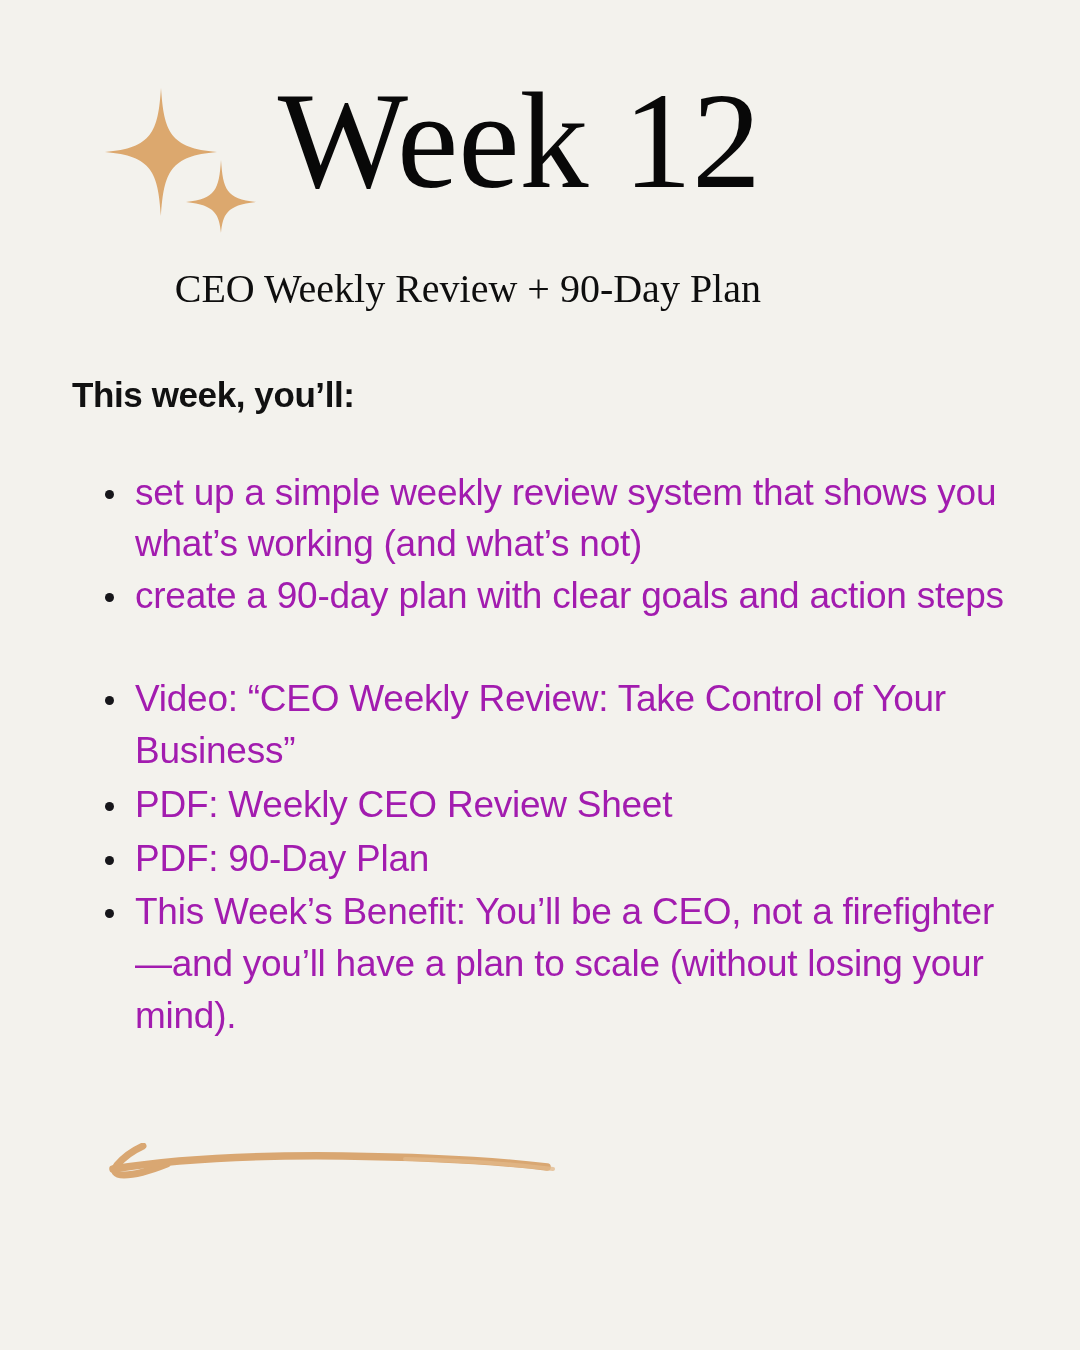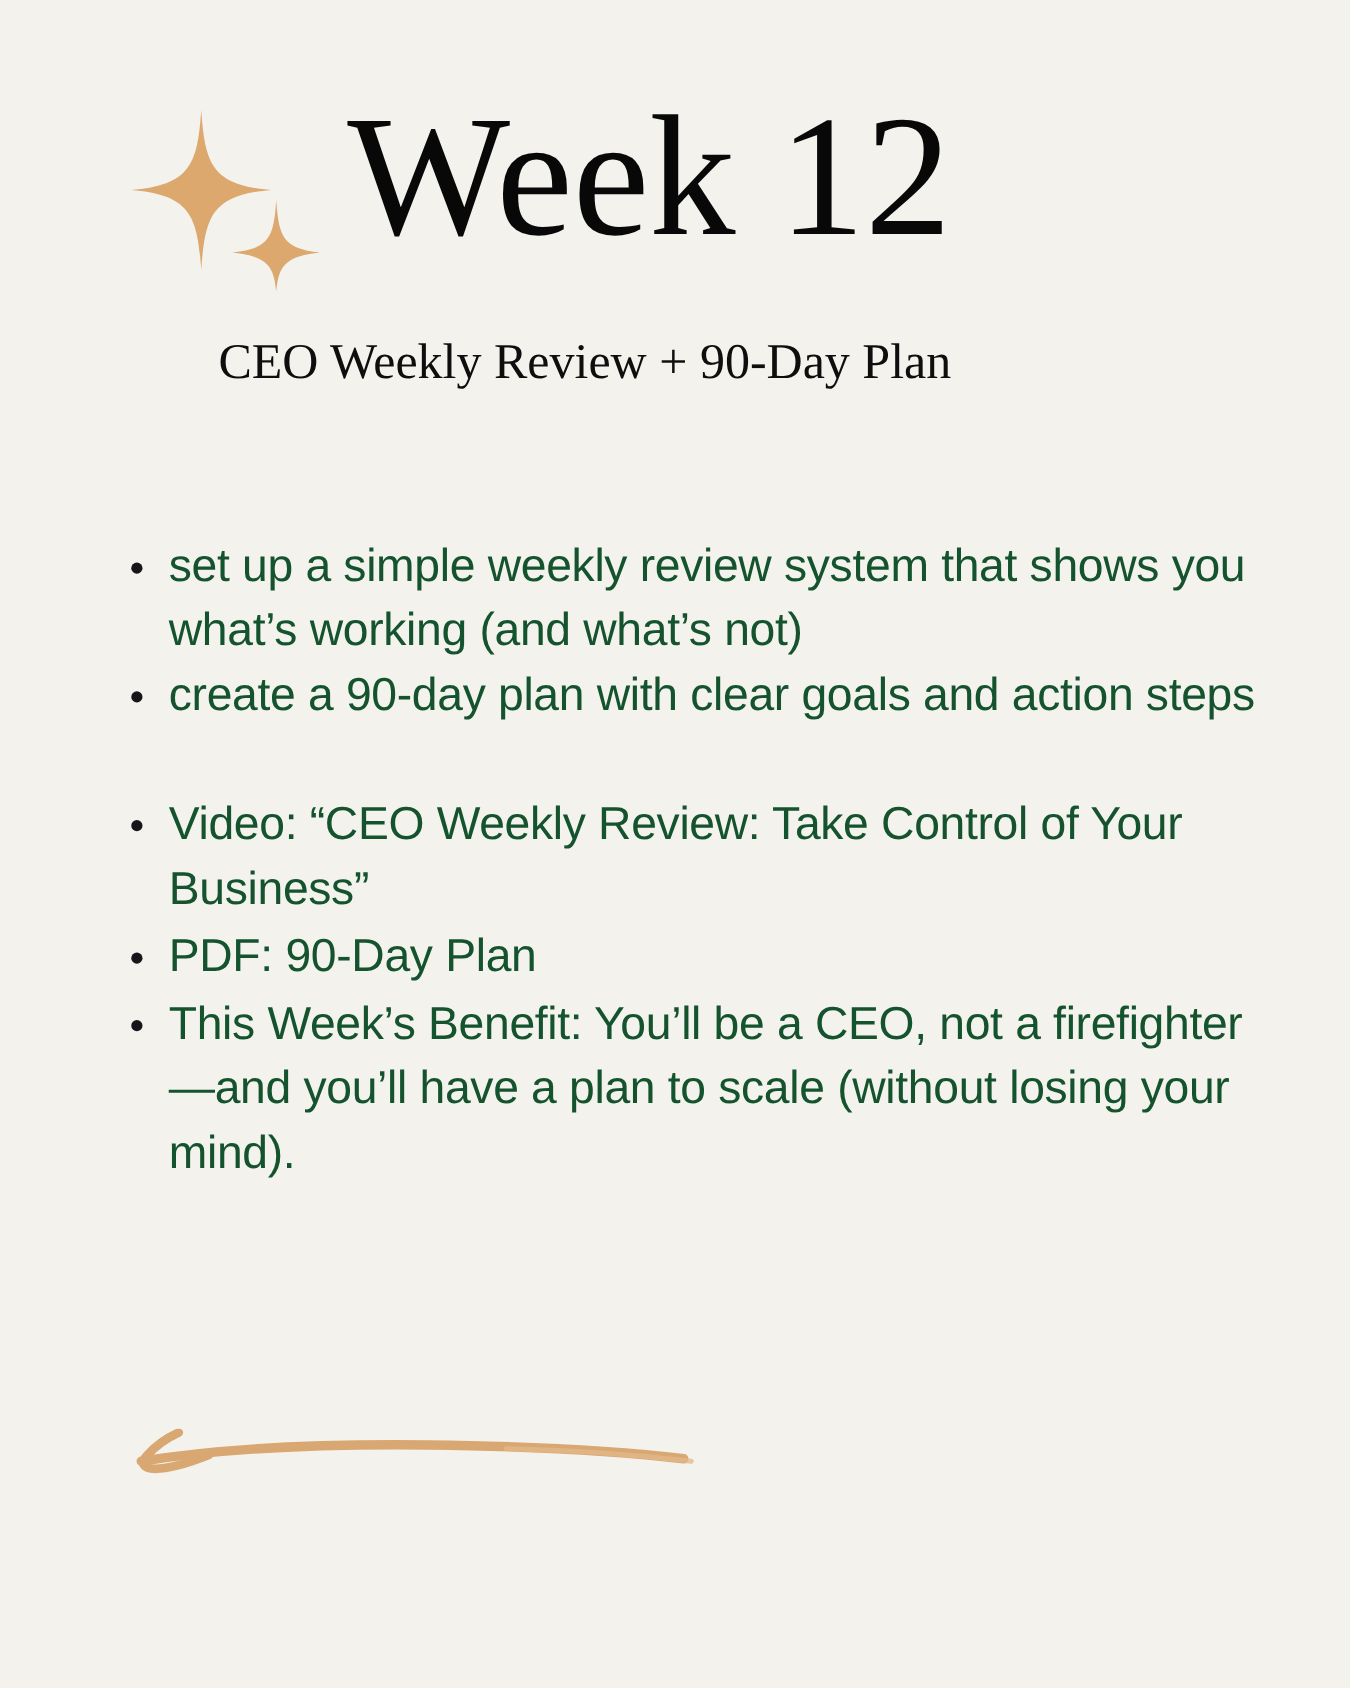--- a/index.html
+++ b/index.html
@@ -93,21 +93,21 @@
   }
 
   .bullet-item {
     position: relative;
     padding-left: 63px;
     margin: 0;
     font-family: "Liberation Sans", sans-serif;
     font-size: 37px;
     line-height: 1.38;
     font-weight: 400;
-    color: #14532d;
+    color: #a21caf;
     letter-spacing: -0.25px;
   }
 
   .bullet-item::before {
     content: "";
     position: absolute;
     left: 33px;
     top: 23px;
     width: 9px;
     height: 9px;
@@ -159,29 +159,31 @@
       </svg>
     </div>
 
     <div class="title-week">Week 12</div>
 
     <div class="subtitle">CEO Weekly Review + 90-Day Plan</div>
   </div>
 
   <div class="body-block">
 
+    <h2 class="section-heading">This week, you’ll:</h2>
 
     <ul class="bullet-list list-one">
       <li class="bullet-item">set up a simple weekly review system that shows you what’s working (and what’s not)</li>
       <li class="bullet-item">create a 90-day plan with clear goals and action steps</li>
     </ul>
 
 
     <ul class="bullet-list list-two">
       <li class="bullet-item">Video: “CEO Weekly Review: Take Control of Your Business”</li>
+      <li class="bullet-item">PDF: Weekly CEO Review Sheet</li>
       <li class="bullet-item">PDF: 90-Day Plan</li>
       <li class="bullet-item">This Week’s Benefit: You’ll be a CEO, not a firefighter—and you’ll have a plan to scale (without losing your mind).</li>
     </ul>
   </div>
 
   <div class="underline-swoosh">
     <svg width="470" height="48" viewBox="0 0 470 48" xmlns="http://www.w3.org/2000/svg">
       <path d="M38 3 C27 8 18 15 12 22 C7 28 10 32 19 32 C31 32 47 27 62 21" fill="none" stroke="#D9A772" stroke-width="7" stroke-linecap="round"></path>
       <path d="M8 26 C70 16 150 12 238 13 C318 14 392 18 442 24" fill="none" stroke="#D9A772" stroke-width="7.5" stroke-linecap="round"></path>
       <path d="M300 16 C352 17 406 21 448 26" fill="none" stroke="#E2B88A" stroke-width="4" stroke-linecap="round" opacity="0.75"></path>

